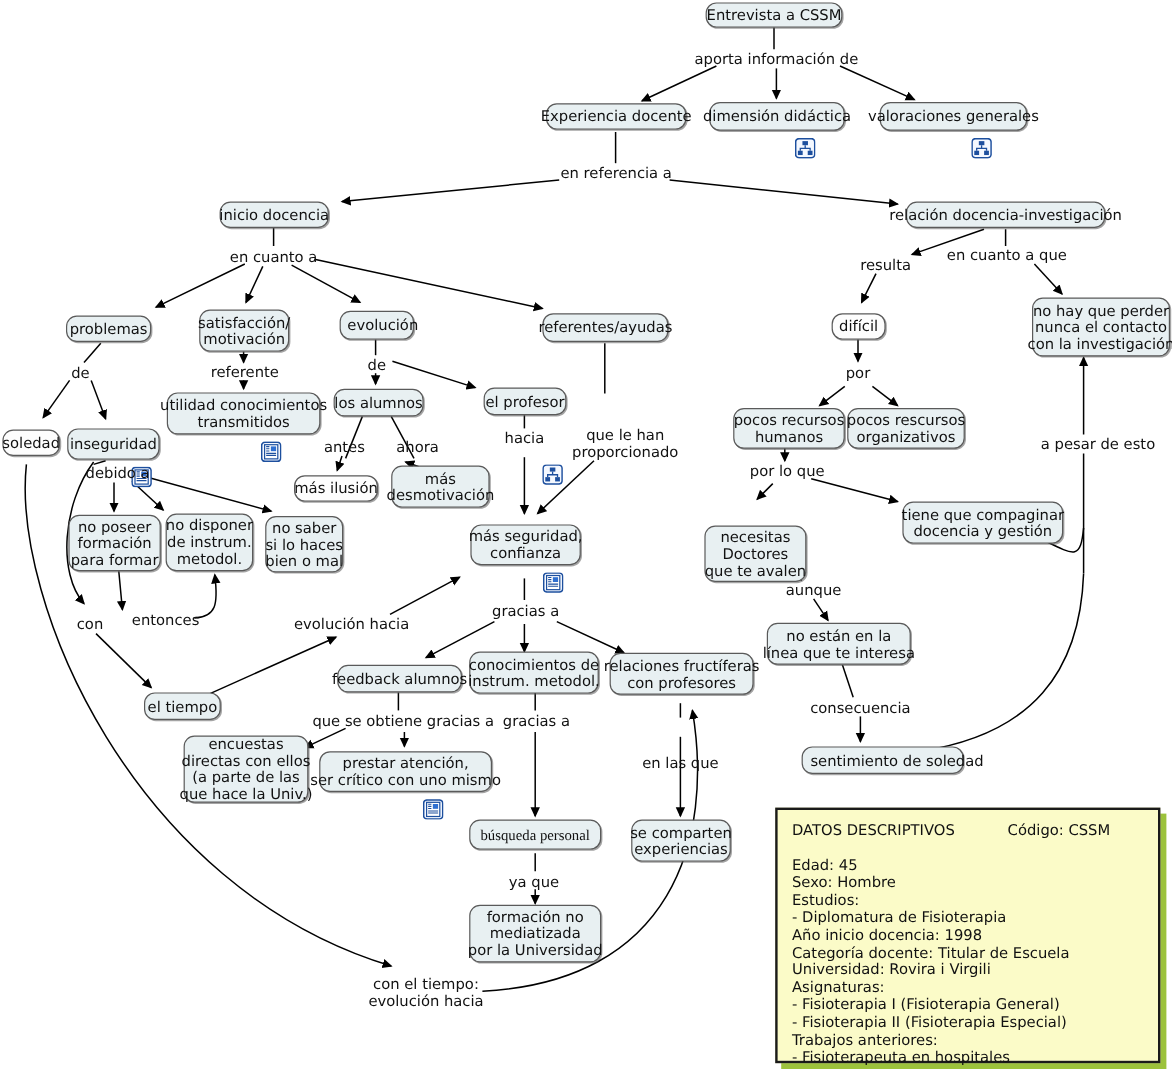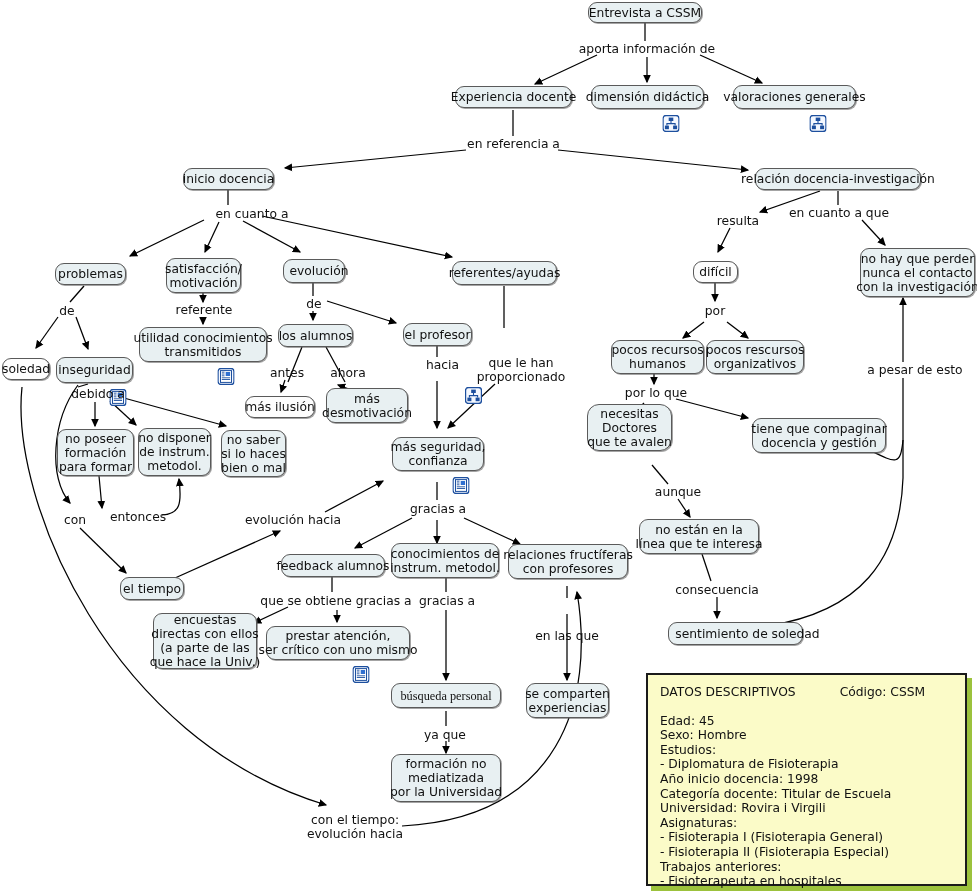--- a/index.html
+++ b/index.html
@@ -454,21 +454,21 @@
   <div class="node" style="left:611px;top:340px;width:93px;height:34px;">
     <span class="txt">pocos recursos
 humanos</span>
   </div>
 
   <div class="node" style="left:706px;top:340px;width:98px;height:34px;">
     <span class="txt">pocos rescursos
 organizativos</span>
   </div>
 
-  <div class="node" style="left:587px;top:404px;width:85px;height:47px;border-radius:12px;">
+  <div class="node" style="left:587px;top:438px;width:85px;height:47px;">
     <span class="txt">necesitas
 Doctores
 que te avalen</span>
   </div>
 
   <div class="node" style="left:752px;top:418px;width:134px;height:35px;">
     <span class="txt">tiene que compaginar
 docencia y gestión</span>
   </div>
 
@@ -482,21 +482,21 @@
   </div>
 
   <div class="link" style="left:583px;top:41px;width:128px;height:16px;">
     <span>aporta información de</span>
   </div>
 
   <div class="link" style="left:467px;top:136px;width:93px;height:16px;">
     <span>en referencia a</span>
   </div>
 
-  <div class="link" style="left:190px;top:206px;width:76px;height:16px;margin-left:24px;">
+  <div class="link" style="left:190px;top:206px;width:76px;height:16px;">
     <span>en cuanto a</span>
   </div>
 
   <div class="link" style="left:52px;top:303px;width:30px;height:16px;">
     <span>de</span>
   </div>
 
   <div class="link" style="left:174px;top:302px;width:60px;height:16px;">
     <span>referente</span>
   </div>
@@ -518,21 +518,21 @@
   </div>
 
   <div class="link" style="left:108px;top:509px;width:60px;height:16px;">
     <span>entonces</span>
   </div>
 
   <div class="link" style="left:58px;top:512px;width:34px;height:16px;">
     <span>con</span>
   </div>
 
-  <div class="link" style="left:415px;top:357px;width:44px;height:34px;align-items:flex-end;">
+  <div class="link" style="left:415px;top:357px;width:44px;height:34px;">
     <span>hacia</span>
     <span class="ico linkico">
       <svg viewBox="0 0 17 17" width="17" height="17">
         <rect x="0.5" y="0.5" width="16" height="16" rx="3" fill="#f4f8ff" stroke="#1d4f9e" stroke-width="1.4"></rect>
         <rect x="6.2" y="2.6" width="4.6" height="3.4" fill="#1d4f9e"></rect>
         <rect x="2.4" y="10.6" width="4" height="3.6" fill="#1d4f9e"></rect>
         <rect x="10.6" y="10.6" width="4" height="3.6" fill="#1d4f9e"></rect>
         <path d="M8.5,6 L8.5,8.6 M4.4,10.6 L4.4,8.6 L12.6,8.6 L12.6,10.6" stroke="#1d4f9e" stroke-width="1.1" fill="none"></path>
       </svg>
     </span>

